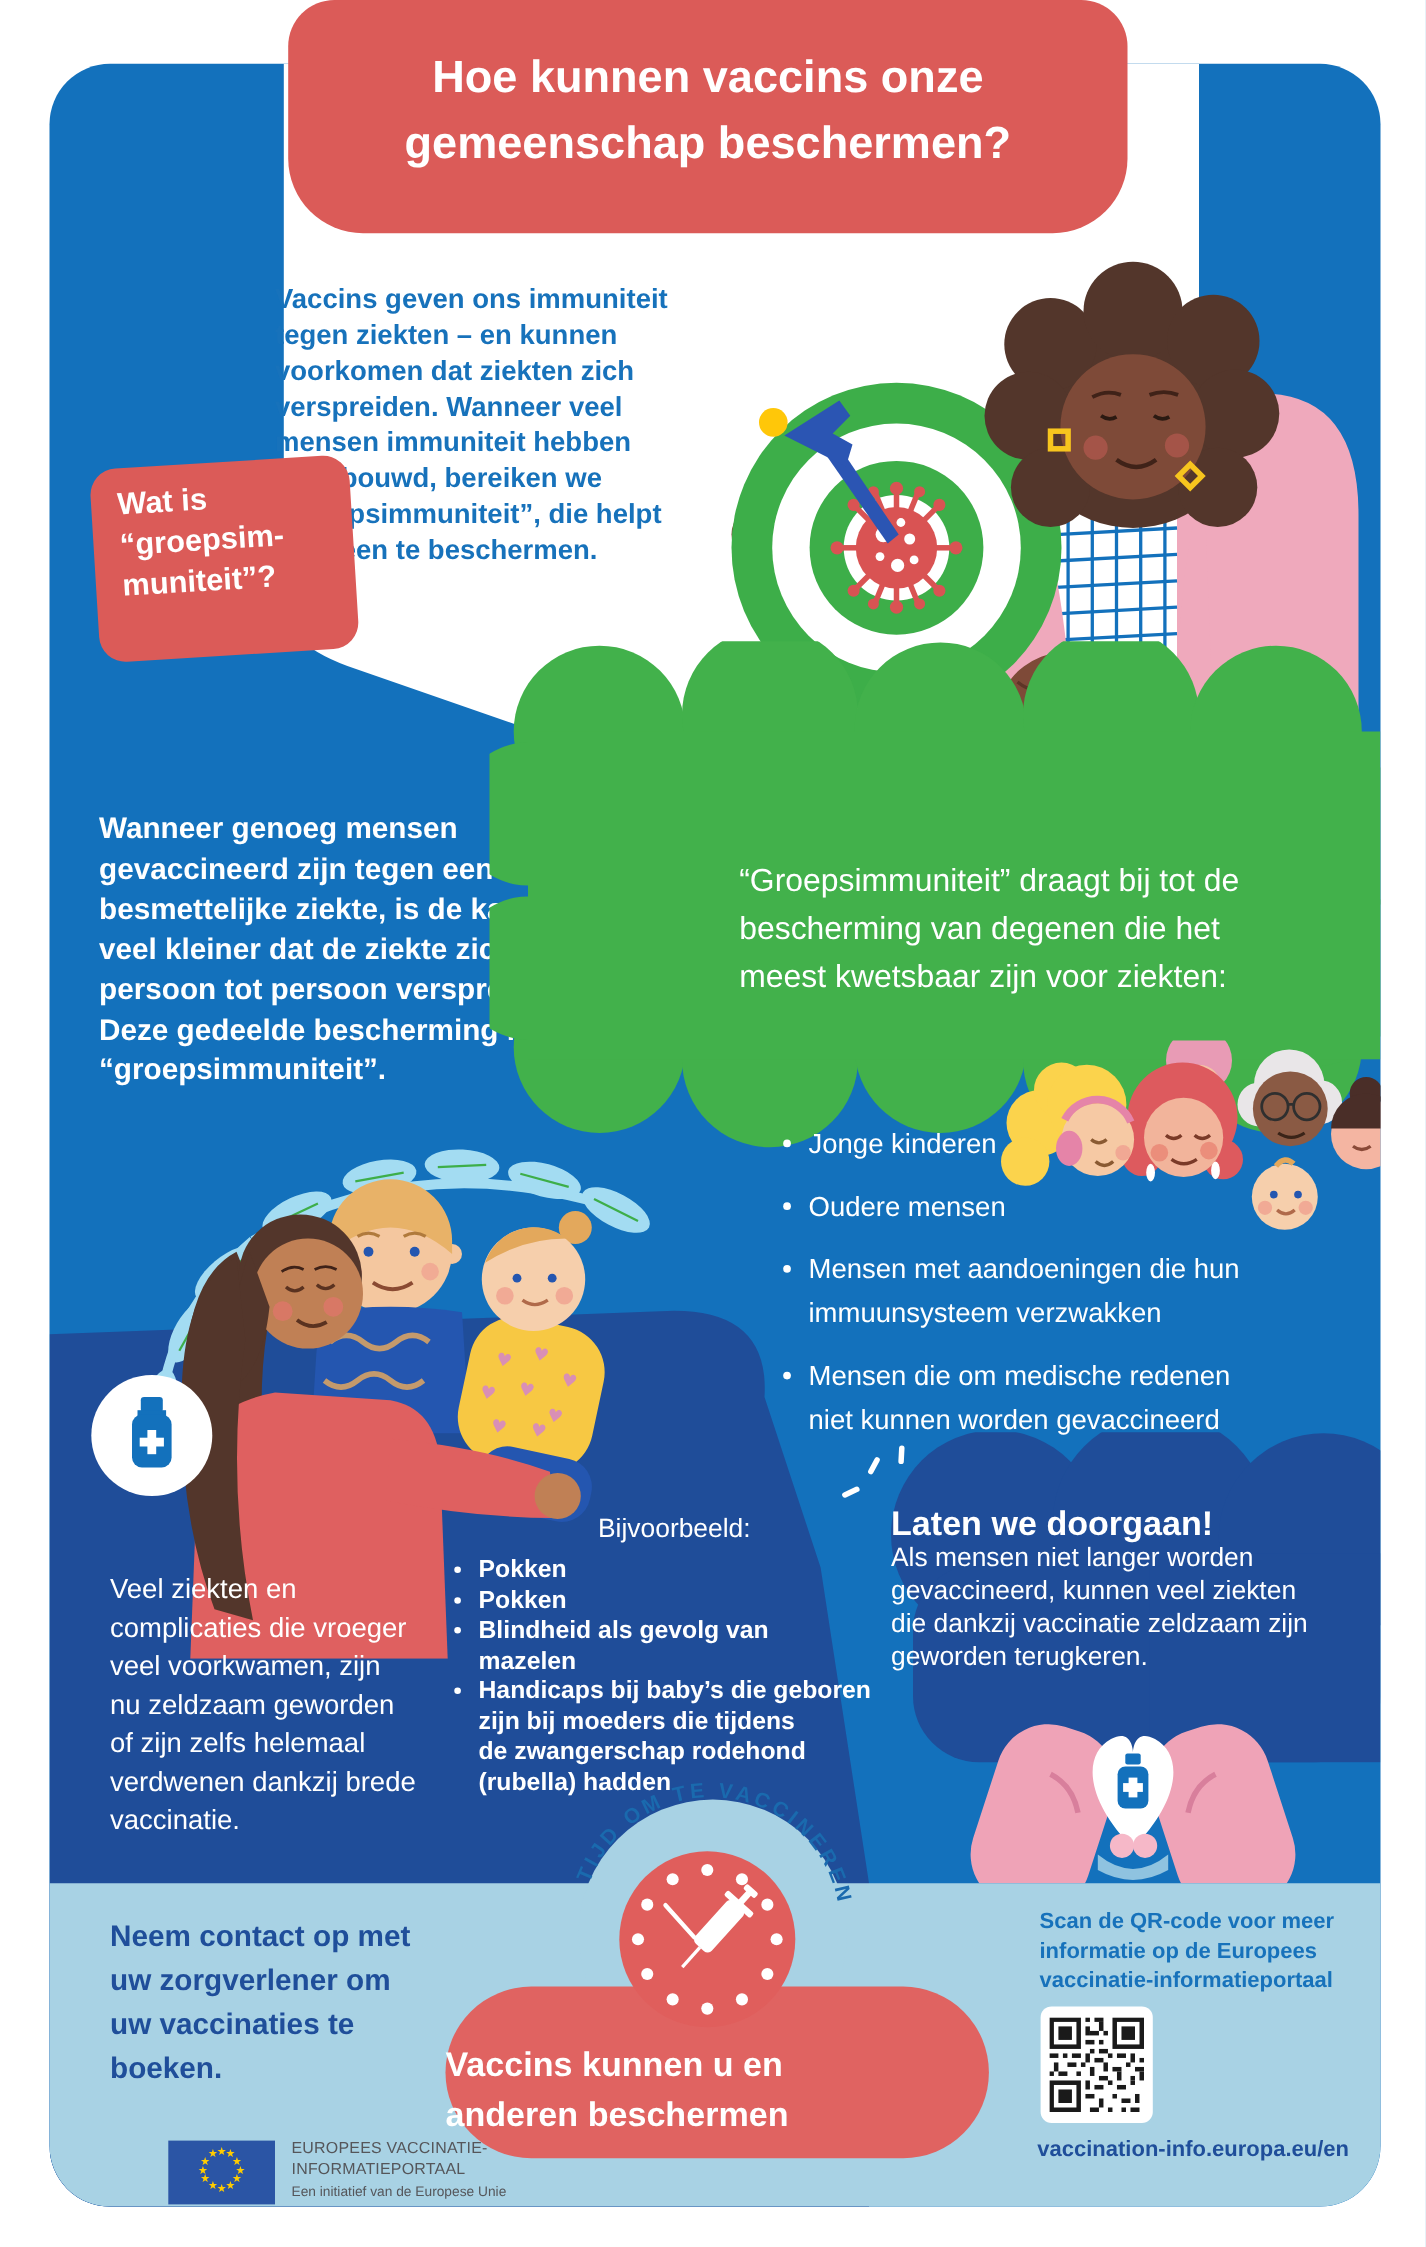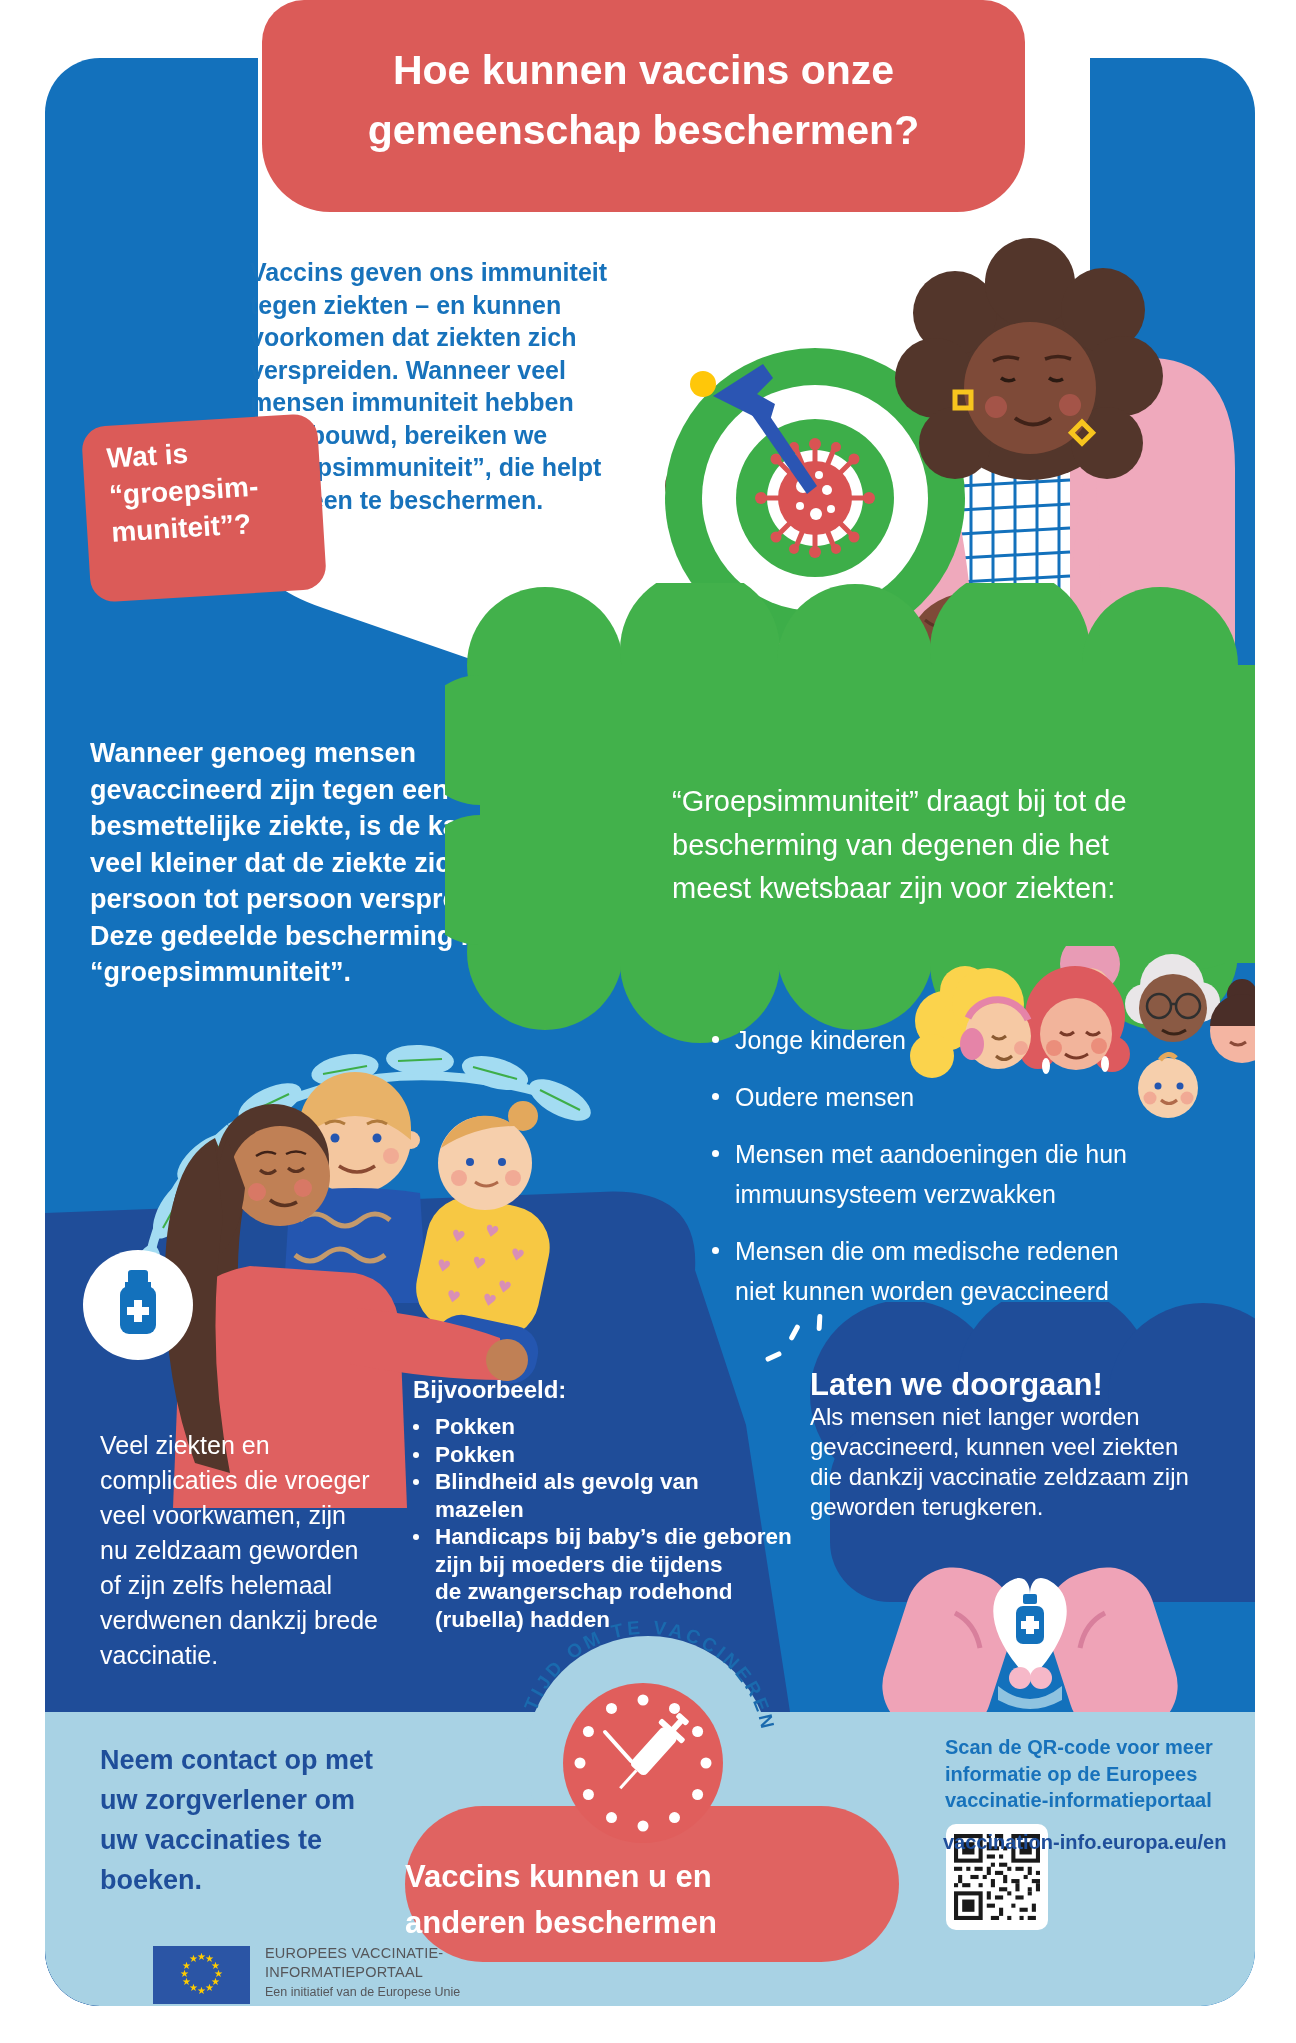--- a/index.html
+++ b/index.html
@@ -15,21 +15,21 @@
   .t-intro{font-size:25px;font-weight:bold;color:#1772BB;line-height:32.5px;}
   .badge{position:absolute;left:41px;top:362px;width:212px;height:162px;background:#DB5B58;
          border-radius:24px;transform:rotate(-3.5deg);padding:14px 0 0 24px;}
   .t-badge{font-size:28px;font-weight:bold;color:#fff;line-height:37px;}
   .t-para{font-size:27px;font-weight:bold;color:#fff;line-height:36.5px;}
   .t-green{font-size:29px;font-weight:normal;color:#fff;line-height:43.5px;}
   .t-bullet{font-size:25px;font-weight:400;color:#fff;line-height:40px;}
   .vg-item{display:flex;gap:16px;margin-bottom:17px;}
   .vg-item .dot{width:7px;height:7px;border-radius:50%;background:#fff;margin-top:16px;flex:none;}
   .t-veel{font-size:25px;font-weight:400;color:#fff;line-height:35px;}
-  .t-bijhead{font-size:24px;font-weight:bold;color:#fff;}
+  .t-bijhead{font-size:24px;font-weight:normal;color:#fff;text-align:center;}
   .t-bij{font-size:22.5px;font-weight:bold;color:#fff;line-height:27.5px;}
   .ex-item{display:flex;gap:16px;}
   .ex-item .dot{width:6px;height:6px;border-radius:50%;background:#fff;margin-top:11px;flex:none;}
   .t-latentitle{font-size:31px;font-weight:bold;color:#fff;margin-top:11px;}
   .t-latenbody{font-size:24px;font-weight:400;color:#fff;line-height:30px;}
   .sparkle{position:absolute;width:17px;height:5px;border-radius:3px;background:#fff;}
   .footer{position:absolute;left:0;top:1654px;width:1210px;height:294px;background:#A8D2E4;
           border-radius:0 0 55px 55px;}
   .arch{position:absolute;left:481px;top:1578px;width:244px;height:244px;border-radius:50%;background:#A8D2E4;}
   .banner{position:absolute;left:360px;top:1748px;width:494px;height:156px;border-radius:78px;background:#E06361;}
@@ -606,21 +606,21 @@
             <rect x="56" y="68" width="4" height="4"></rect>
           <rect x="64" y="72" width="8" height="4"></rect>
             <rect x="76" y="68" width="4" height="8"></rect>
             <rect x="36" y="80" width="8" height="4"></rect>
           <rect x="52" y="80" width="4" height="4"></rect>
             <rect x="64" y="80" width="4" height="4"></rect>
             <rect x="72" y="80" width="8" height="4"></rect>
         </g>
       </svg>
     </div>
-    <div class="abs t-url ln" style="left:898px;top:1773px">vaccination-info.europa.eu/en</div>
+    <div class="abs t-url ln" style="left:898px;top:1885px">vaccination-info.europa.eu/en</div>
 
   </div>
 
   <div class="red-header">
     <div class="t-title">
       <div class="ln">Hoe kunnen vaccins onze</div>
       <div class="ln">gemeenschap beschermen?</div>
     </div>
   </div>
 

